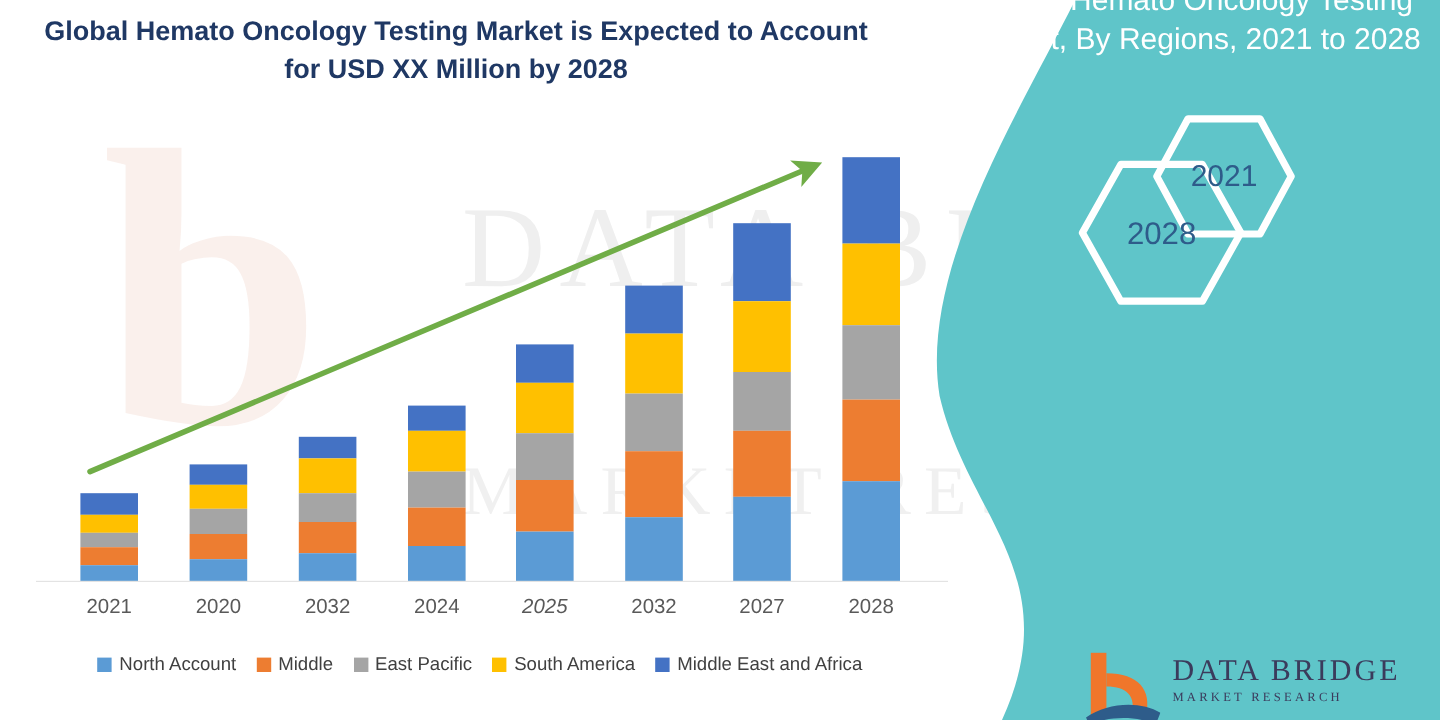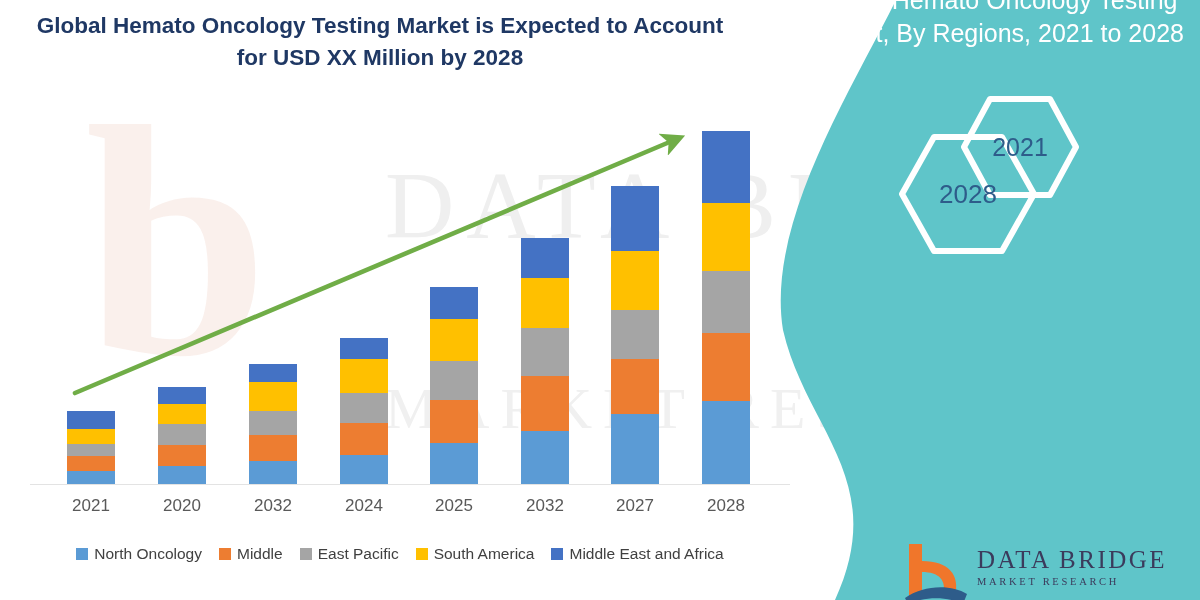--- a/index.html
+++ b/index.html
@@ -194,29 +194,29 @@
         </div>
       </div>
   </div>
 
   <div id="axis-line"></div>
   <div id="x-labels">
       <div class="x-label" style="left: 56px;">2021</div>
       <div class="x-label" style="left: 147px;">2020</div>
       <div class="x-label" style="left: 238px;">2032</div>
       <div class="x-label" style="left: 329px;">2024</div>
-      <div class="x-label" style="left: 419px;">2025</div>
+      <div class="x-label" style="left: 419px; font-style: italic;">2025</div>
       <div class="x-label" style="left: 510px;">2032</div>
       <div class="x-label" style="left: 600px;">2027</div>
       <div class="x-label" style="left: 691px;">2028</div>
     </div>
   <div id="legend">
       <div class="legend-item">
         <span class="legend-swatch" style="background: rgb(91, 155, 213);"></span>
-        <span class="legend-label">North Oncology</span>
+        <span class="legend-label">North Account</span>
       </div>
       <div class="legend-item">
         <span class="legend-swatch" style="background: rgb(237, 125, 49);"></span>
         <span class="legend-label">Middle</span>
       </div>
       <div class="legend-item">
         <span class="legend-swatch" style="background: rgb(165, 165, 165);"></span>
         <span class="legend-label">East Pacific</span>
       </div>
       <div class="legend-item">

